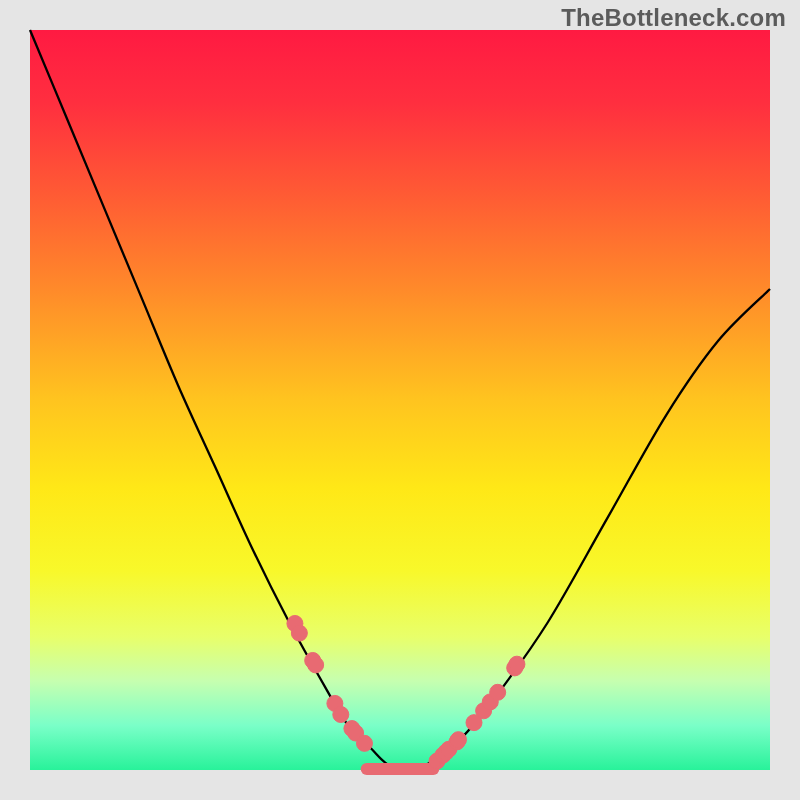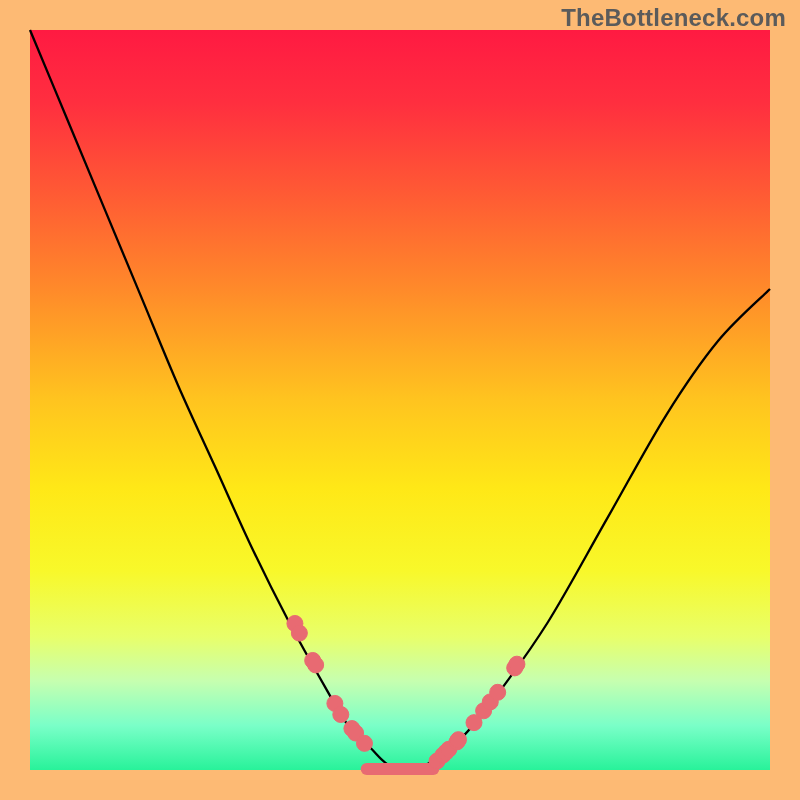--- a/index.html
+++ b/index.html
@@ -8,21 +8,21 @@
     width: 800px;
     height: 800px;
     background: #000000;
     font-family: Arial, Helvetica, sans-serif;
     overflow: hidden;
   }
   .frame {
     position: relative;
     width: 800px;
     height: 800px;
-    background: #fdba74;
+    background: #e5e5e5;
   }
   .watermark {
     position: absolute;
     top: 4px;
     right: 14px;
     font-size: 24px;
     font-weight: 600;
     color: #5b5b5b;
     letter-spacing: 0.2px;
     z-index: 20;

